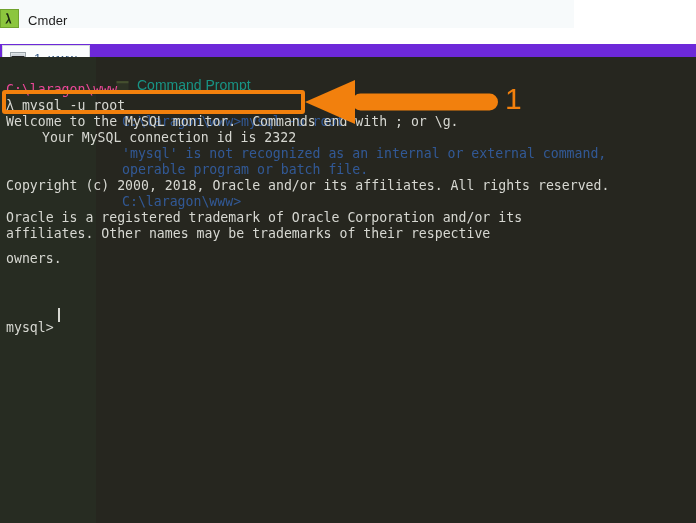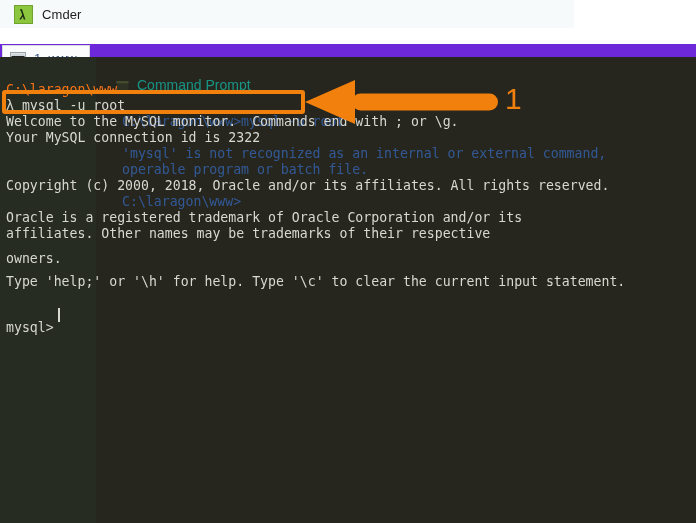--- a/index.html
+++ b/index.html
@@ -22,22 +22,22 @@
     overflow: hidden;
   }
 
   
   .titlebar {
     position: absolute;
     left: 0; top: 0;
     width: 574px; height: 28px;
     background: #f7fafb;
     display: flex;
-    align-items: center;
-    padding-left: 14px;
+    align-items: flex-end;
+    padding-left: 0;
     box-sizing: border-box;
   }
   .cmder-logo {
     width: 19px; height: 19px;
     background: #8cc63e;
     border: 1px solid #70a32e;
     box-sizing: border-box;
     display: flex;
     align-items: center;
     justify-content: center;
@@ -112,21 +112,21 @@
   .line {
     position: absolute;
     left: 6px;
     font-family: "DejaVu Sans Mono", "Liberation Mono", monospace;
     font-size: 13.2px;
     line-height: 16px;
     color: #d7d8d2;
     white-space: pre;
     letter-spacing: 0px;
   }
-  .line.green { color: #f97316; }
+  .line.green { color: #ec4899; }
 
   
   .ghost {
     position: absolute;
     font-family: "DejaVu Sans Mono", "Liberation Mono", monospace;
     font-size: 13.2px;
     line-height: 16px;
     white-space: pre;
     color: #3b82f6;
     opacity: 0.55;
@@ -221,26 +221,25 @@
       <span class="ghost" style="left:122px; top:57px;">C:\laragon\www&gt;mysql -u root</span>
       <span class="ghost" style="left:122px; top:89px;">'mysql' is not recognized as an internal or external command,</span>
       <span class="ghost" style="left:122px; top:105px;">operable program or batch file.</span>
       <span class="ghost" style="left:122px; top:137px;">C:\laragon\www&gt;</span>
     </div>
 
     <div class="term-body">
       <div class="line green" style="top:25px;">C:\laragon\www</div>
       <div class="line" style="top:41px;">λ mysql -u root</div>
       <div class="line" style="top:57px;">Welcome to the MySQL monitor.  Commands end with ; or \g.</div>
-      <div class="line" style="top:73px;">Your MySQL connection id is 2322</div>
+      <div class="line" style="top:73px;margin-left:36px;">Your MySQL connection id is 2322</div>
       <div class="line" style="top:121px;">Copyright (c) 2000, 2018, Oracle and/or its affiliates. All rights reserved.</div>
       <div class="line" style="top:169px;">affiliates. Other names may be trademarks of their respective</div>
       <div class="line" style="top:153px;">Oracle is a registered trademark of Oracle Corporation and/or its</div>
       <div class="line" style="top:194px;">owners.</div>
-      <div class="line" style="top:217px;">Type 'help;' or '\h' for help. Type '\c' to clear the current input statement.</div>
       <div class="line" style="top:263px;">mysql&gt;</div>
       <div class="cursor" style="left:58px; top:251px;"></div>
     </div>
   </div>
 
   <div class="annot">
     <div class="hl-box"></div>
     <svg width="696" height="523" style="position:absolute;left:0;top:0;" aria-hidden="true">
       <g fill="#f2800d">
         <path d="M305 102 L355 80 L355 124 Z"></path>

